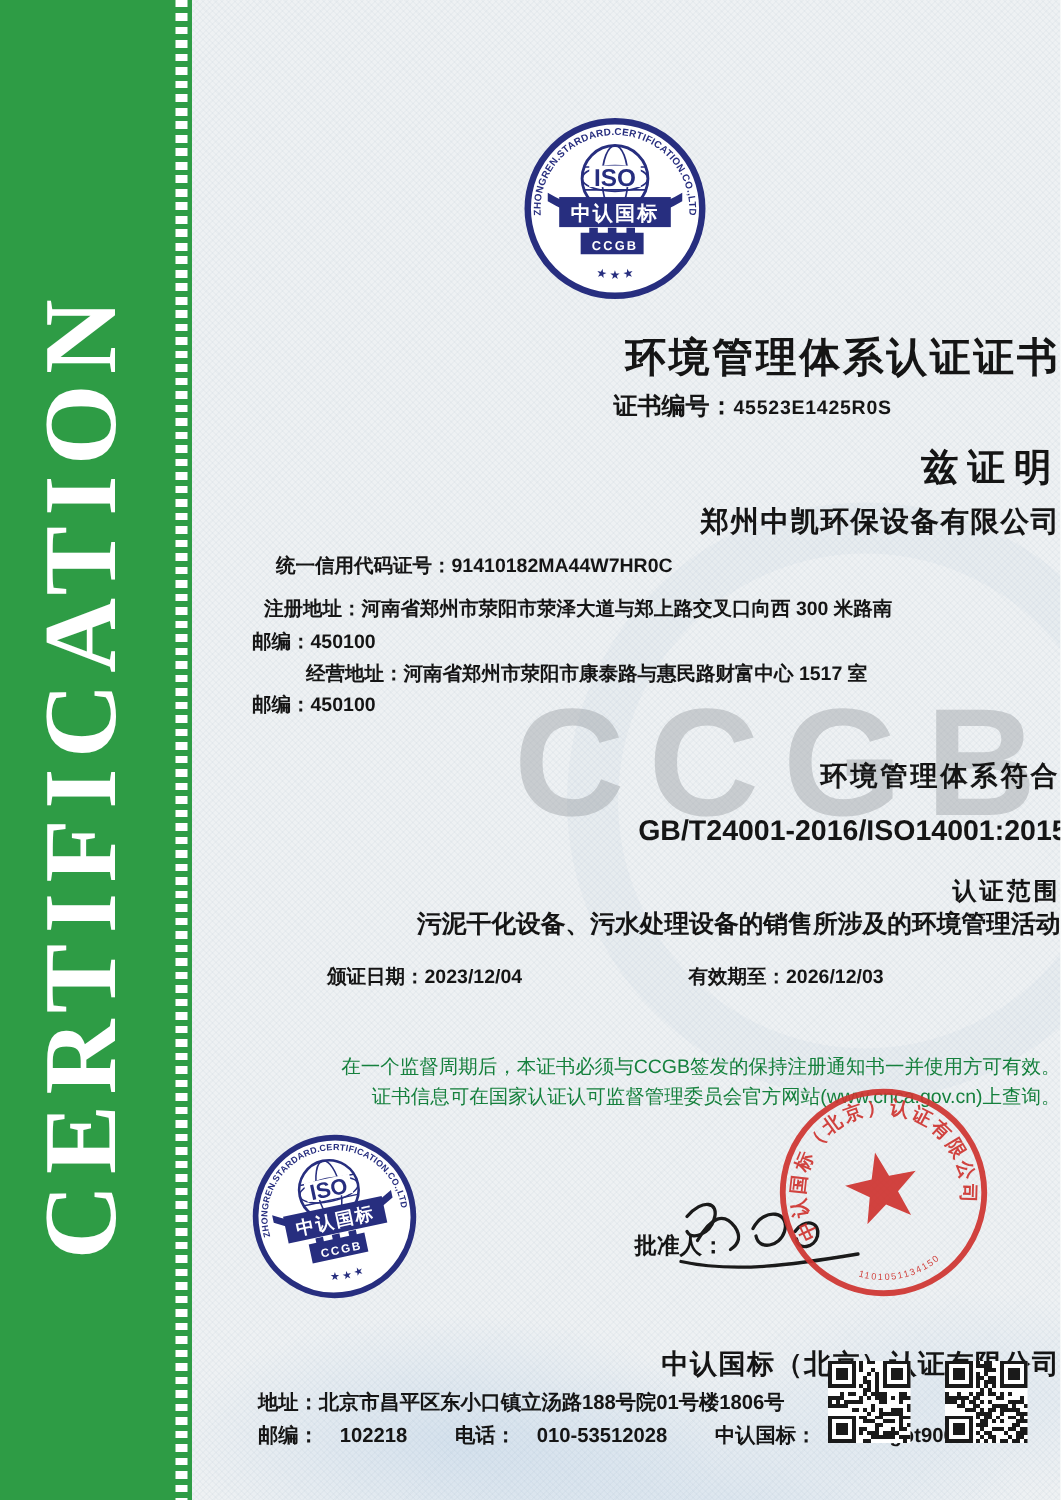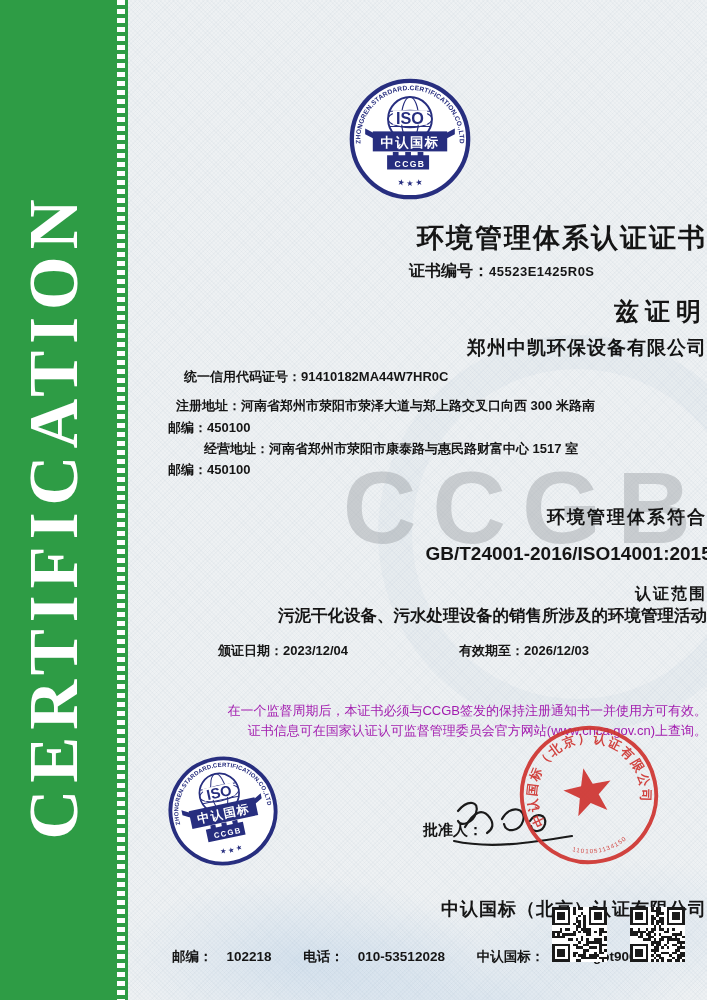--- a/index.html
+++ b/index.html
@@ -47,21 +47,21 @@
   .wm-ccgb{top:450px;font-size:102px;font-weight:bold;letter-spacing:16px;
     color:rgba(150,155,160,.42);z-index:1;}
 
   .sys{top:505px;font-size:18px;font-weight:bold;letter-spacing:2px;}
   .std{top:541px;font-size:19px;font-weight:bold;margin-left:48px;}
   .scope-t{top:584px;font-size:16px;font-weight:bold;letter-spacing:2px;}
   .scope{top:605px;font-size:16.5px;font-weight:bold;}
   .dates{top:642px;}
   .issue{left:218px;}
   .valid{left:427px;margin-left:32px;}
-  .note{font-size:13px;font-weight:500;color:#a21caf;}
+  .note{font-size:13px;font-weight:500;color:#15803d;}
   .note1{top:702px;}
   .note2{top:722px;}
 
   .approver{left:423px;top:821px;font-size:15px;font-weight:bold;z-index:2;}
   .signature{position:absolute;left:448px;top:795px;width:135px;height:58px;z-index:2;}
   .stamp{position:absolute;left:516px;top:722px;width:146px;height:146px;z-index:3;
     transform:rotate(-12deg);opacity:.92;}
 
   .f-company{top:897px;font-size:18px;font-weight:bold;letter-spacing:1px;}
   .f-line{left:172px;font-size:13.5px;font-weight:bold;}
@@ -186,20 +186,23 @@
       <path id="stampTop" d="M 30.8 106 A 54 54 0 1 1 119.2 106"></path>
       <path id="stampBot" d="M 40.6 124.1 A 60 60 0 0 0 109.4 124.1"></path>
     </defs>
     <circle cx="75" cy="75" r="69" fill="none" stroke="#cf3430" stroke-width="4"></circle>
     <polygon points="75,47 68.9,64.6 50.3,65 65.1,76.2 59.7,94 75,83.4 90.3,94 84.9,76.2 99.7,65 81.1,64.6" fill="#cf3430"></polygon>
     <text font-size="13" font-weight="bold" fill="#cf3430" letter-spacing="2" text-anchor="middle"><textPath href="#stampTop" startOffset="50%">中认国标（北京）认证有限公司</textPath></text>
     <text font-size="6.3" fill="#cf3430" letter-spacing="1.2" text-anchor="middle"><textPath href="#stampBot" startOffset="50%">1101051134150</textPath></text>
   </svg>
 
   <div class="abs ctr f-company">中认国标（北京）认证有限公司</div>
+  <div class="abs f-line f-addr">
+    <span>地址：</span><span>北京市昌平区东小口镇立汤路188号院01号楼1806号</span>
+  </div>
   <div class="abs f-line f-contact">
     <span><span>邮编：</span><span>102218</span></span>
     <span><span>电话：</span><span>010-53512028</span></span>
     <span><span>中认国标：</span><span>www.gbt9001.com</span></span>
   </div>
   <div class="qr qr-left"><svg viewBox="0 0 21 21" width="100%" height="100%" shape-rendering="crispEdges">
         <rect width="21" height="21" fill="#fff"></rect>
         <rect x="0" y="0" width="1" height="1" fill="#1a1a1a"></rect>
         <rect x="1" y="0" width="1" height="1" fill="#1a1a1a"></rect>
         <rect x="2" y="0" width="1" height="1" fill="#1a1a1a"></rect>

